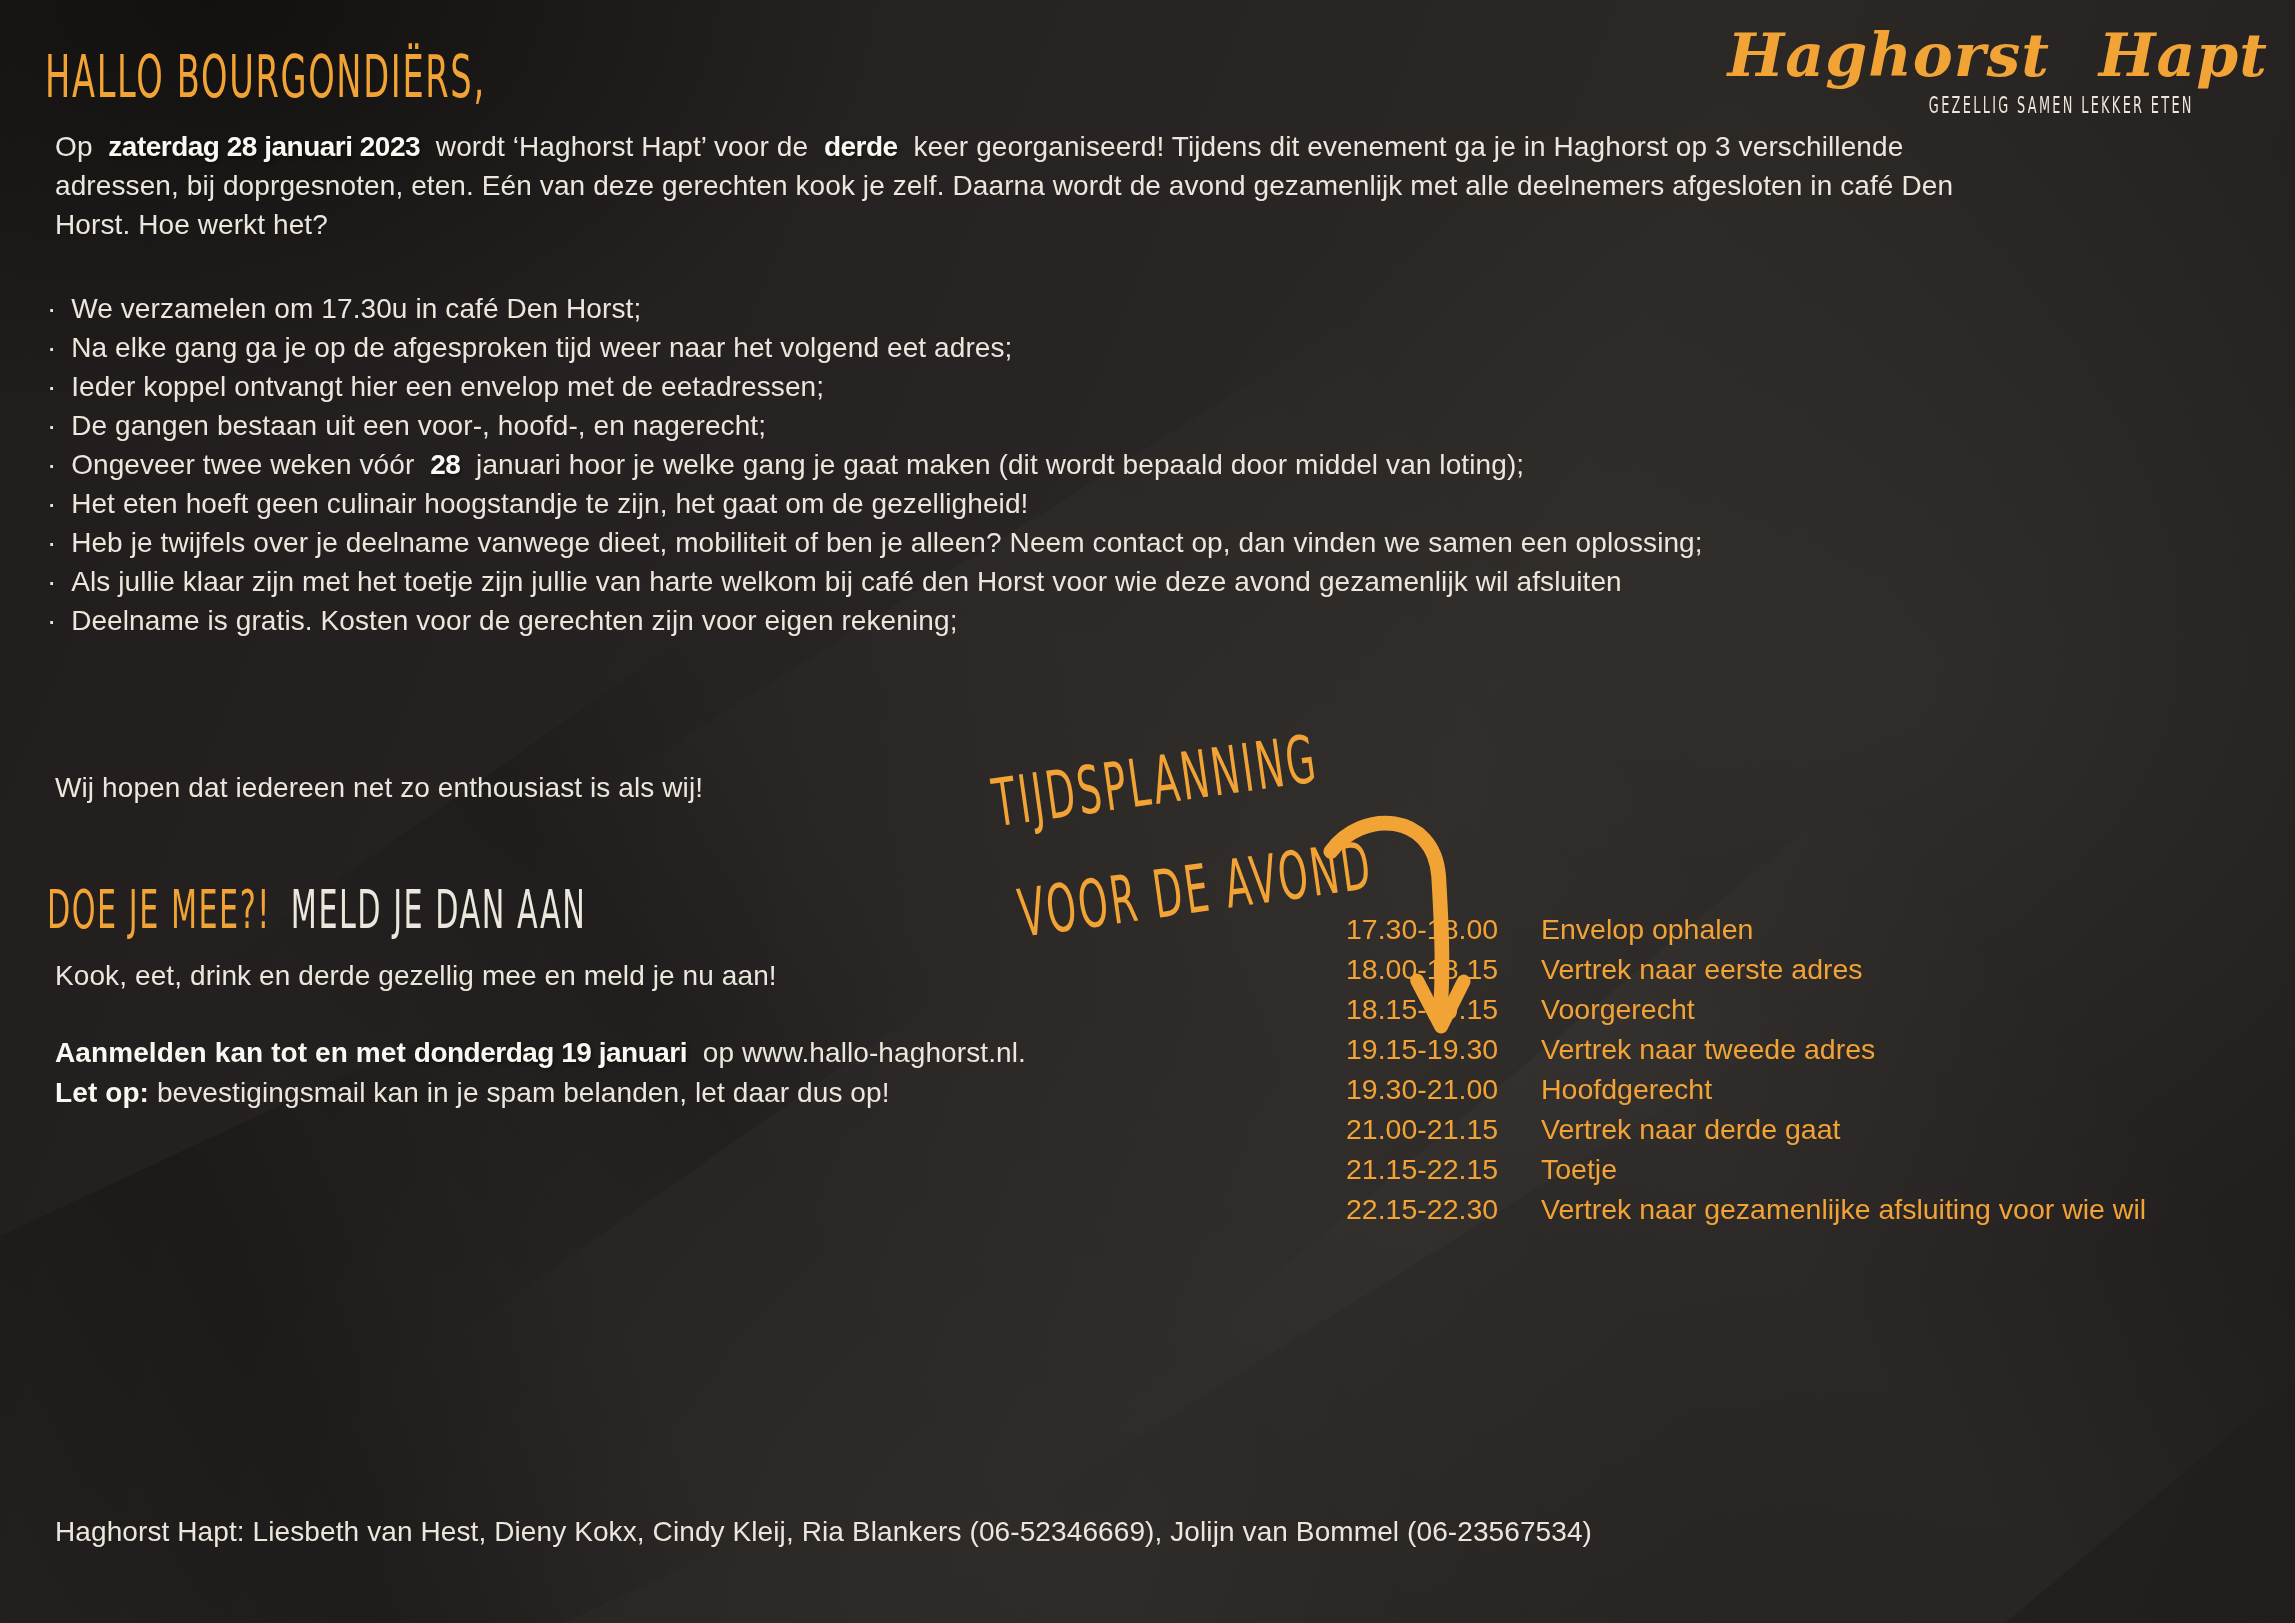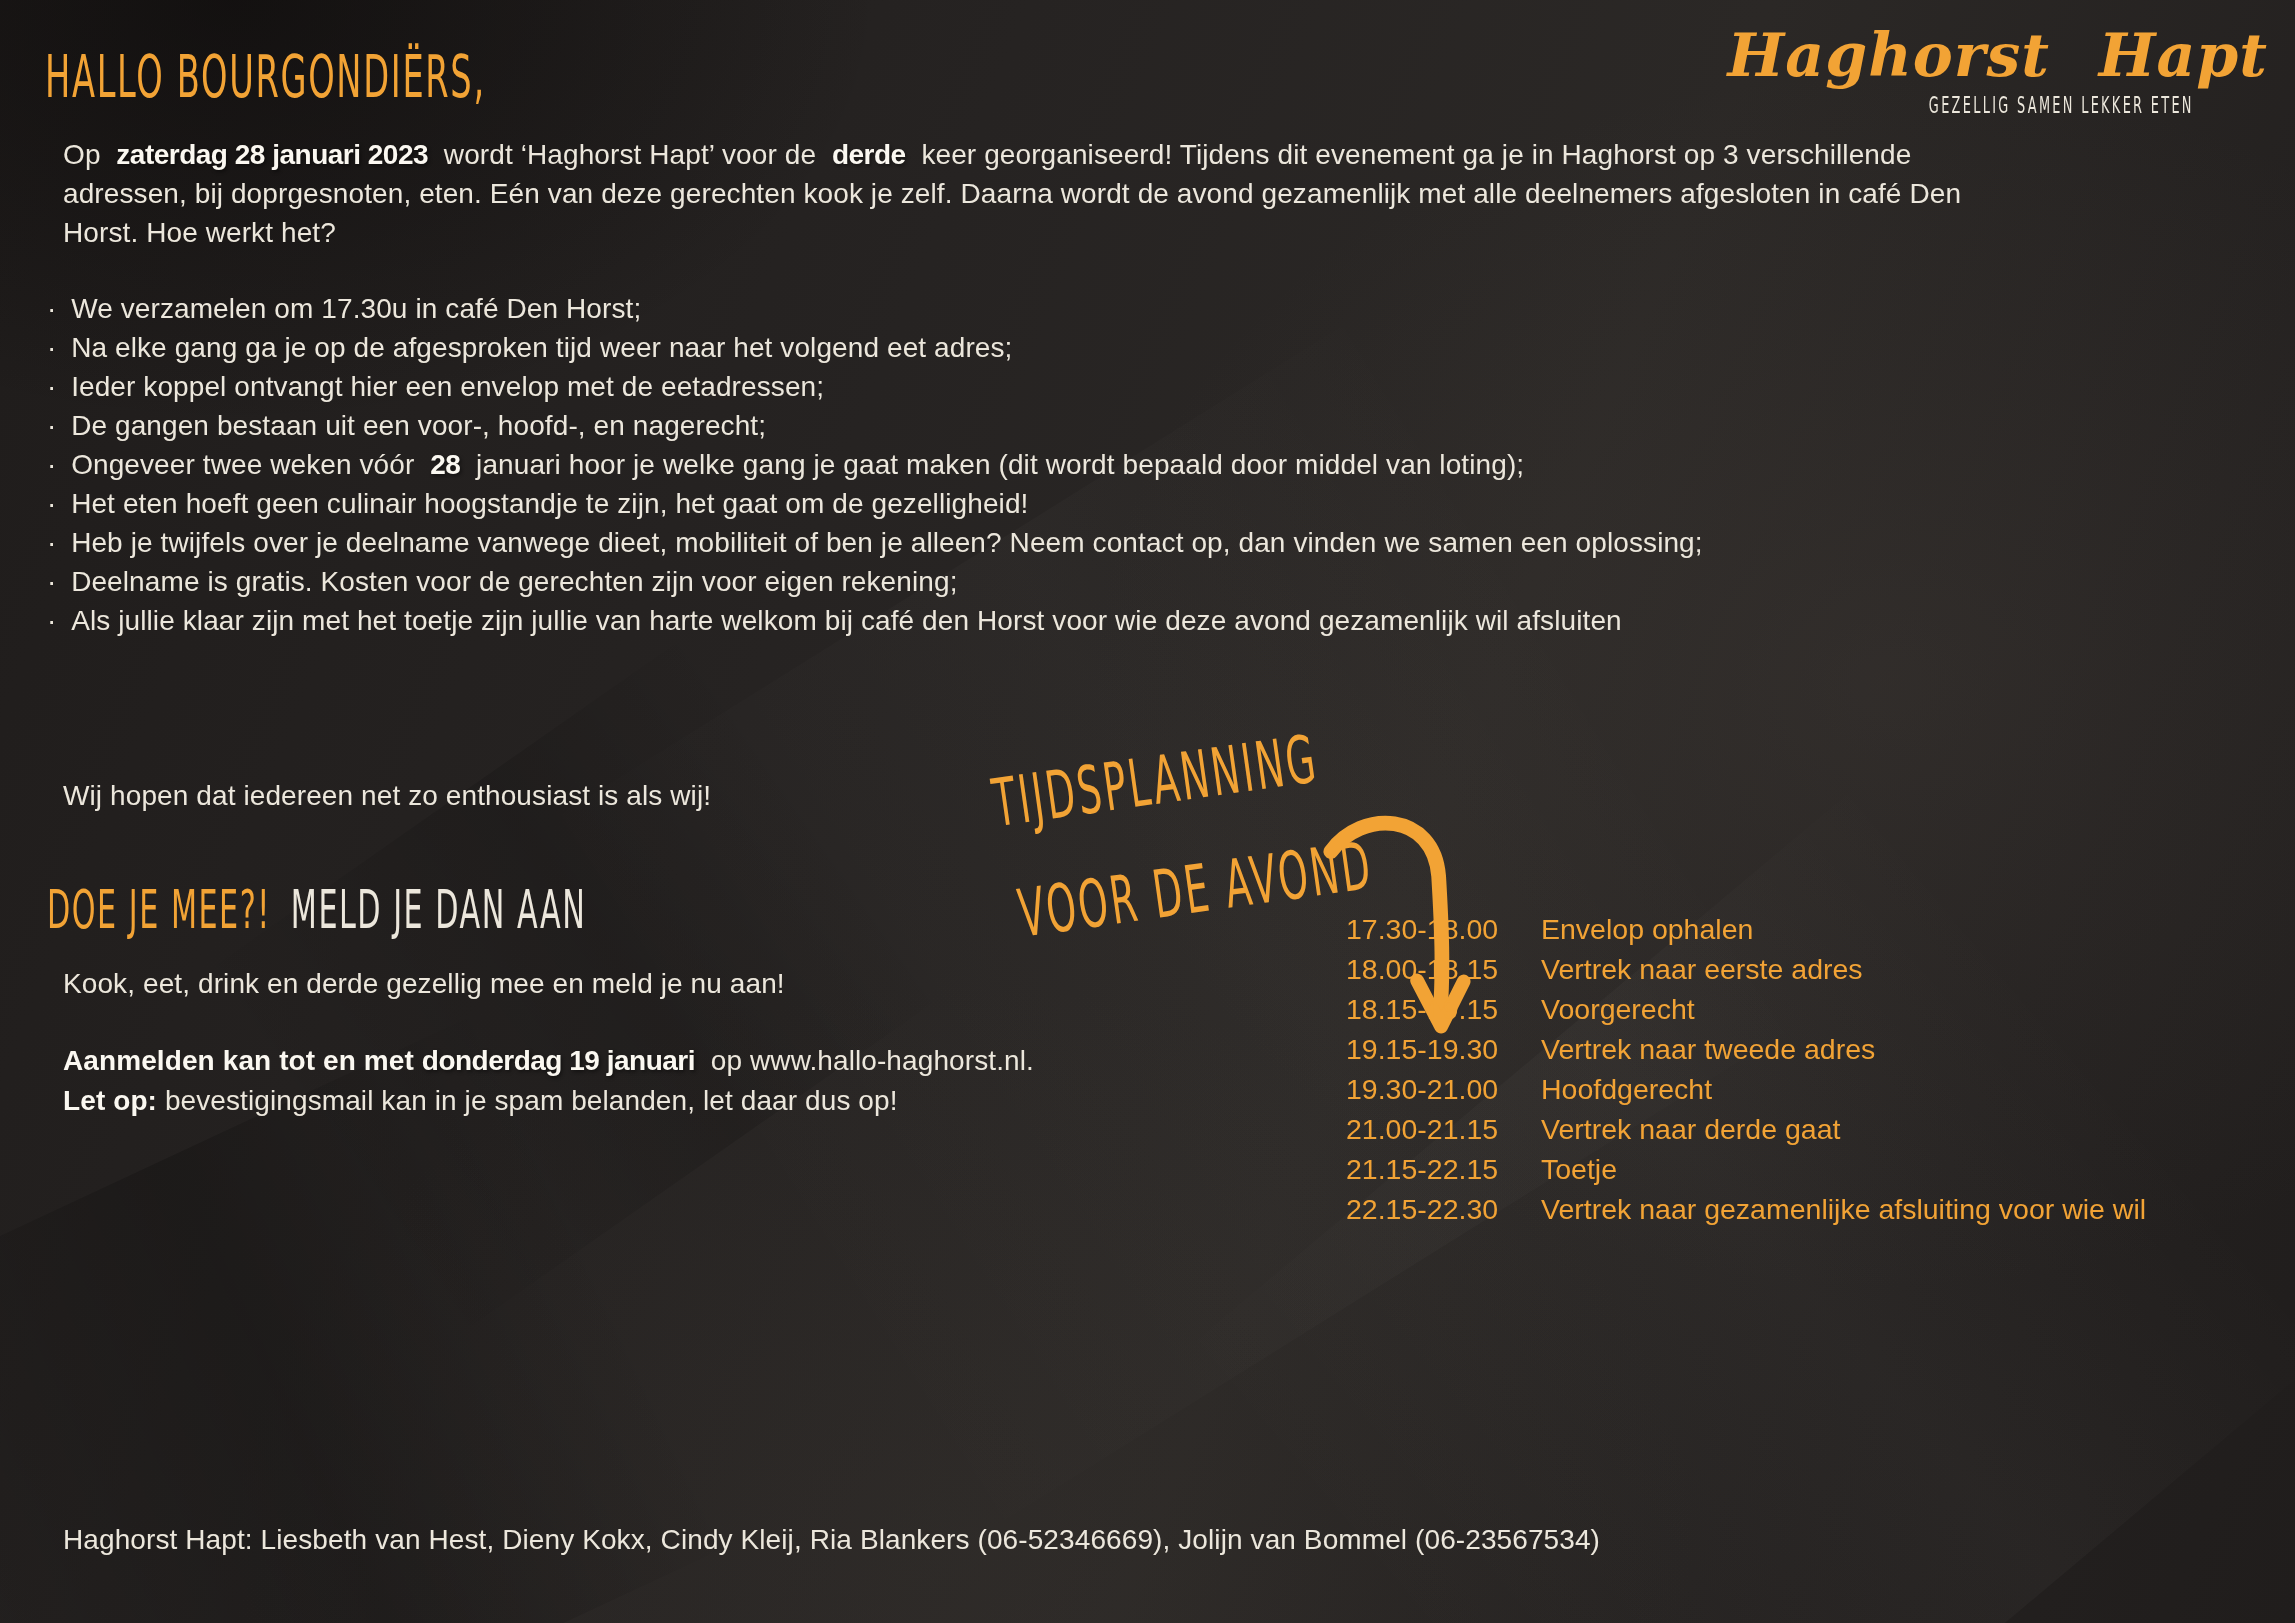--- a/index.html
+++ b/index.html
@@ -30,21 +30,21 @@
       background:linear-gradient(90deg,transparent,rgba(0,0,0,0.20) 50%,transparent 90%);}
   .s4{left:245px;top:736px;width:736px;height:442px;transform:rotate(-35deg);
       background:linear-gradient(90deg,transparent,rgba(0,0,0,0.14) 50%,transparent 85%);}
 
   
   .condense{display:inline-block;transform:scaleX(0.57);transform-origin:left center;white-space:nowrap;}
   .hand{font-family:"DejaVu Sans", sans-serif;font-weight:400;letter-spacing:0.05em;}
   .orange{color:var(--accent);}
   .cream{color:var(--cream);}
 
-  .body{font-size:28px;line-height:39px;font-weight:400;letter-spacing:0.1px;margin:16px;}
+  .body{font-size:28px;line-height:39px;font-weight:400;letter-spacing:0.1px;margin:8px;}
 
   .hl{font-weight:700;color:var(--bright);letter-spacing:-0.5px;padding:0 7.9px;
       text-shadow:1.5px 2px 3.9px rgba(0,0,0,0.45);}
   .strong{font-weight:700;color:var(--bright);}
 
   .title-wrap{position:absolute;left:45px;top:45px;line-height:1.1;}
   .title-wrap .t{font-size:59px;}
 
   .logo{position:absolute;top:18.7px;right:27px;text-align:right;}
   .logo-script{font-family:"DejaVu Serif", serif;font-style:italic;font-weight:700;
@@ -102,22 +102,22 @@
   <p class="body intro"><span>Op </span><span class="hl">zaterdag 28 januari 2023</span><span> wordt ‘Haghorst Hapt’ voor de </span><span class="hl">derde</span><span> keer georganiseerd! Tijdens dit evenement ga je in Haghorst op 3 verschillende adressen, bij doprgesnoten, eten. Eén van deze gerechten kook je zelf. Daarna wordt de avond gezamenlijk met alle deelnemers afgesloten in café Den Horst. Hoe werkt het?</span></p>
 
   <ul class="body bullets">
     <li><span class="marker">·</span><span>We verzamelen om 17.30u in café Den Horst;</span></li>
     <li><span class="marker">·</span><span>Na elke gang ga je op de afgesproken tijd weer naar het volgend eet adres;</span></li>
     <li><span class="marker">·</span><span>Ieder koppel ontvangt hier een envelop met de eetadressen;</span></li>
     <li><span class="marker">·</span><span>De gangen bestaan uit een voor-, hoofd-, en nagerecht;</span></li>
     <li><span class="marker">·</span><span>Ongeveer twee weken vóór </span><span class="hl">28</span><span> januari hoor je welke gang je gaat maken (dit wordt bepaald door middel van loting);</span></li>
     <li><span class="marker">·</span><span>Het eten hoeft geen culinair hoogstandje te zijn, het gaat om de gezelligheid!</span></li>
     <li><span class="marker">·</span><span>Heb je twijfels over je deelname vanwege dieet, mobiliteit of ben je alleen? Neem contact op, dan vinden we samen een oplossing;</span></li>
+    <li><span class="marker">·</span><span>Als jullie klaar zijn met het toetje zijn jullie van harte welkom bij café den Horst voor wie deze avond gezamenlijk wil afsluiten</span></li>
     <li><span class="marker">·</span><span>Deelname is gratis. Kosten voor de gerechten zijn voor eigen rekening;</span></li>
-    <li><span class="marker">·</span><span>Als jullie klaar zijn met het toetje zijn jullie van harte welkom bij café den Horst voor wie deze avond gezamenlijk wil afsluiten</span></li>
   </ul>
 
   <p class="body hope">Wij hopen dat iedereen net zo enthousiast is als wij!</p>
 
   <div class="planning">
     <span class="pl"><span class="condense hand orange">TIJDSPLANNING</span></span>
     <span class="pl pl2"><span class="condense hand orange">VOOR DE AVOND</span></span>
   </div>
 
   <svg class="arrow" width="152" height="250" viewBox="0 0 310 510">

